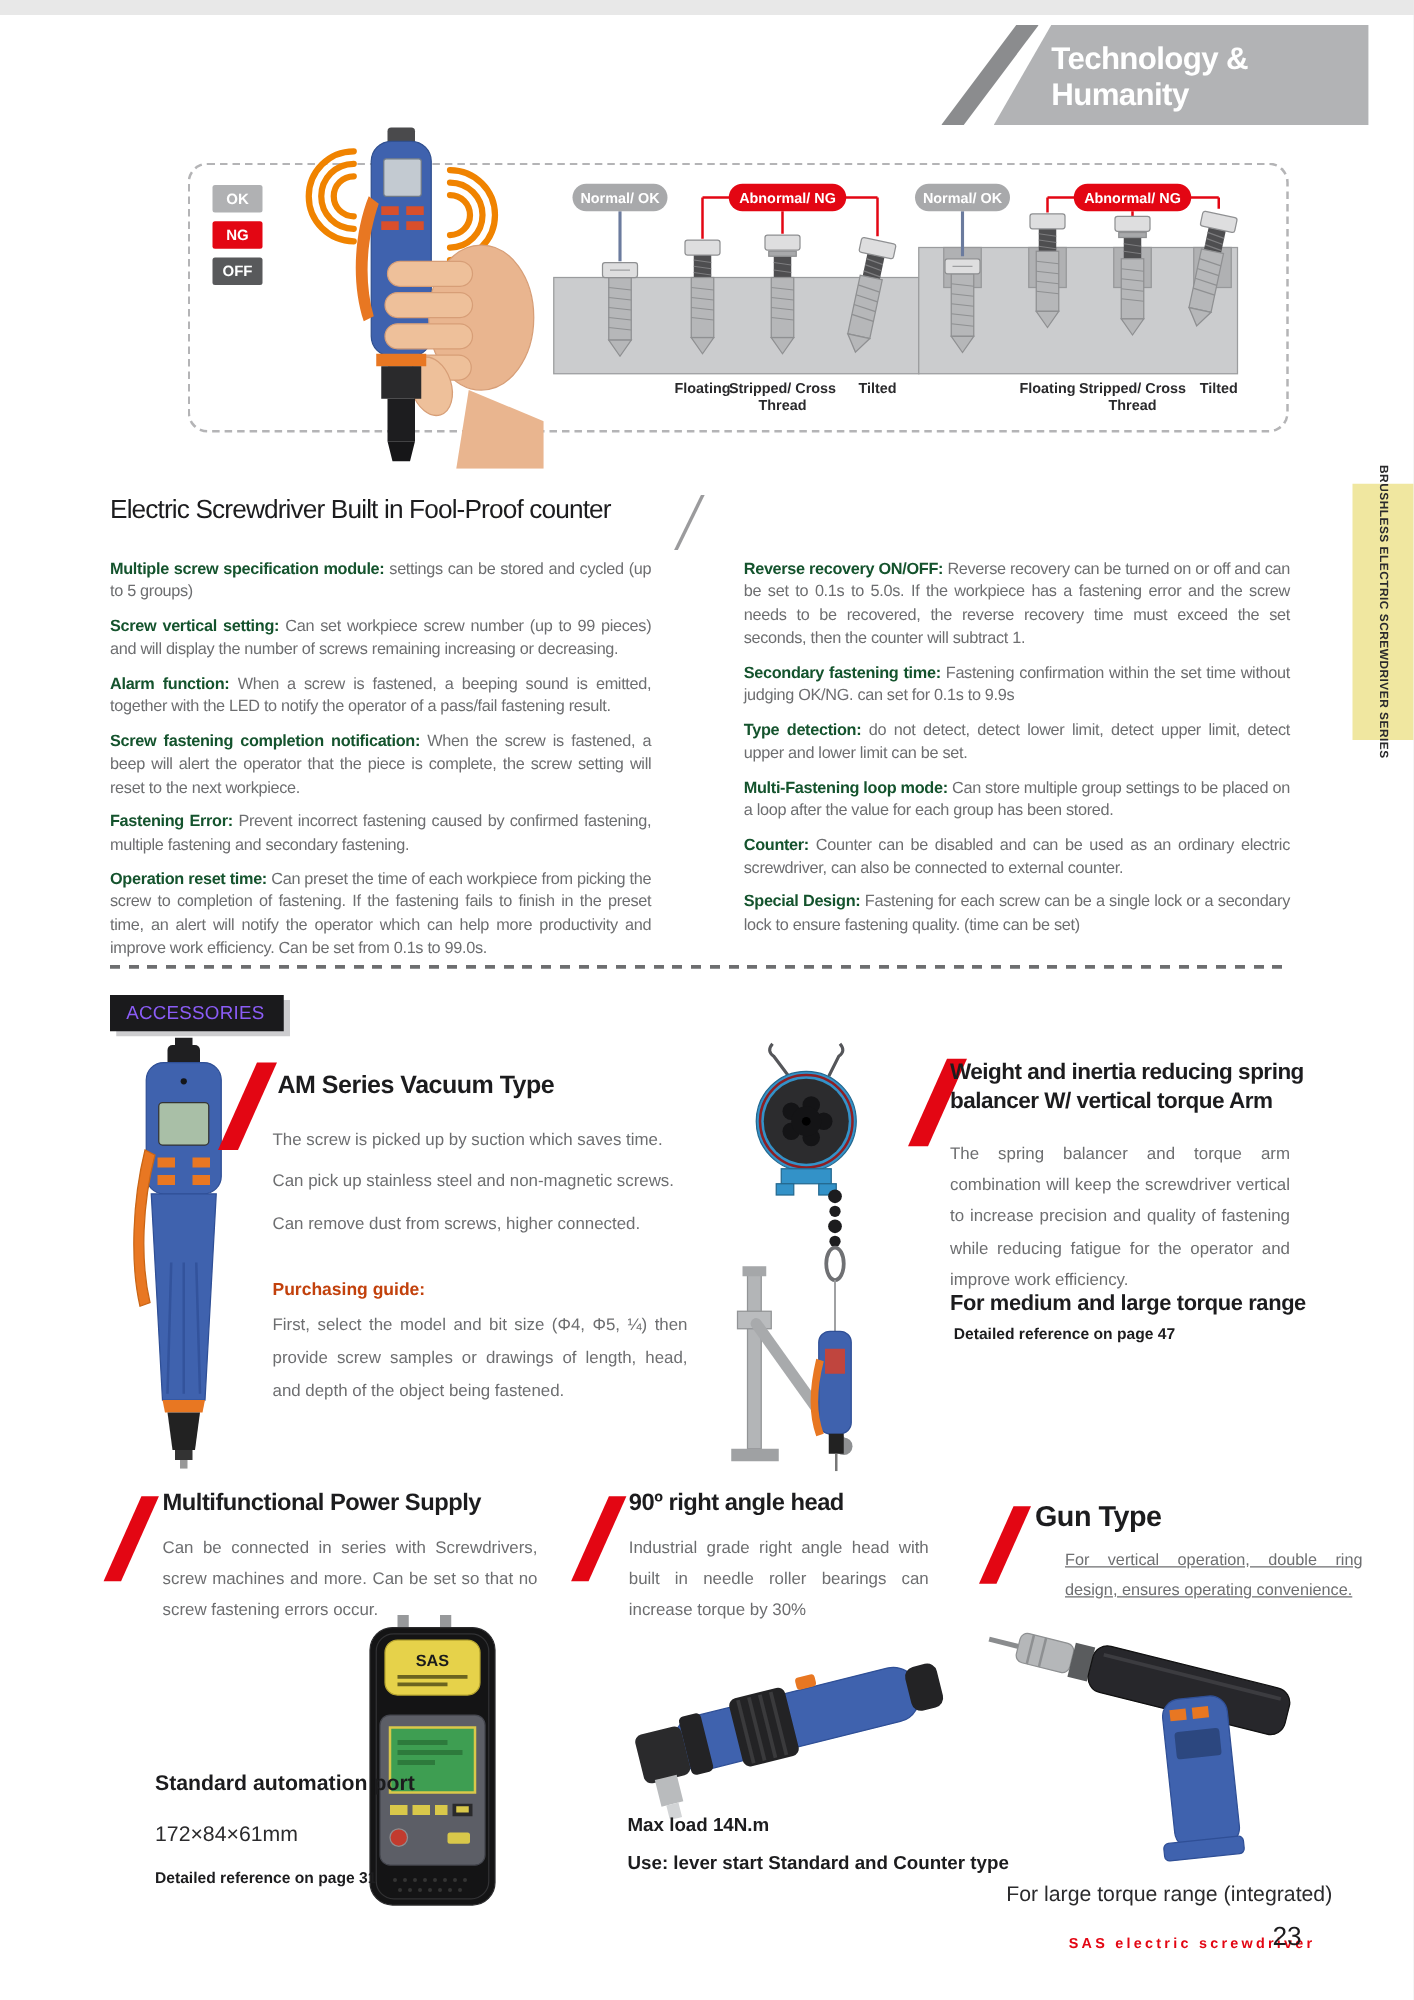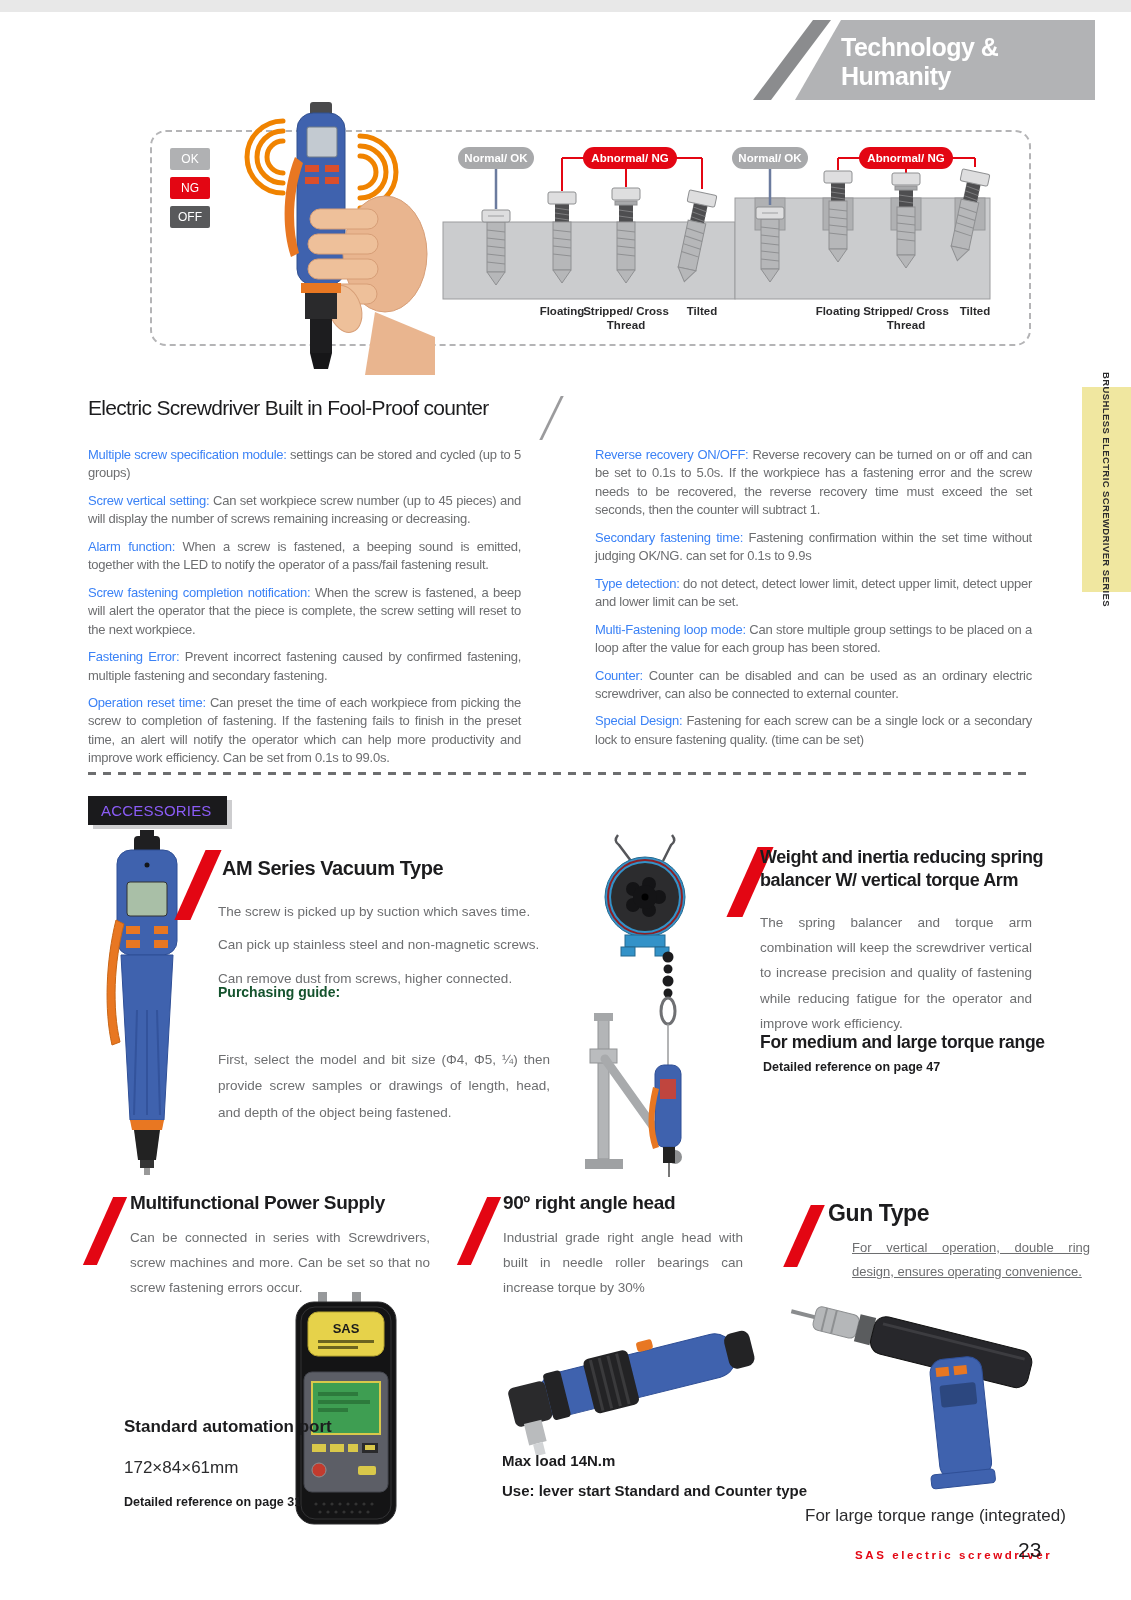--- a/index.html
+++ b/index.html
@@ -10,53 +10,53 @@
   
   .banner-stripe{left:753px;top:8px;width:78px;height:80px;background:#8b8c8e;
     clip-path:polygon(60px 0,78px 0,18px 80px,0 80px);}
   .banner-body{left:795px;top:8px;width:300px;height:80px;background:#b2b3b5;
     clip-path:polygon(46px 0,300px 0,300px 80px,0 80px);
     display:flex;align-items:flex-end;justify-content:center;padding:0 10px 9px 46px;box-sizing:border-box;}
   .banner-body span{color:#fff;font-size:25px;font-weight:bold;letter-spacing:-0.5px;}
 
   
   .dashed-box{left:150px;top:118px;width:877px;height:212px;border:2px dashed #b4b4b6;border-radius:16px;}
-  .status{width:40px;height:22px;color:#fff;font-size:12px;font-weight:normal;
+  .status{width:40px;height:22px;color:#fff;font-size:12px;font-weight:bold;
     display:flex;align-items:center;justify-content:center;border-radius:2px;text-align:right;}
   .st-ok{left:170px;top:136px;background:#b0b1b3;}
   .st-ng{left:170px;top:165px;background:#e30613;}
   .st-off{left:170px;top:194px;background:#58595b;}
 
   .fault-label{top:292px;width:92px;margin-left:-46px;text-align:center;
     font-size:11.5px;font-weight:bold;color:#2a2a2c;line-height:1.25;}
 
   
   .main-title{left:88px;top:384px;font-size:21px;font-weight:normal;color:#1c1c1e;letter-spacing:-0.7px;}
   .title-slash{left:550px;top:384px;width:3px;height:44px;background:#9b9b9d;transform:skewX(-26deg);}
   .col{font-size:13px;letter-spacing:-0.25px;color:#6d6e70;text-align:justify;line-height:1.42;}
   .col-left{left:88px;top:434px;width:433px;}
   .col-right{left:595px;top:434px;width:437px;}
   .feat{margin:0 0 9px 0;}
-  .term{color:#3b82f6;font-weight:normal;}
+  .term{color:#14532d;font-weight:bold;}
 
   .dash-divider{left:88px;top:760px;width:941px;height:3px;
     background:repeating-linear-gradient(90deg,#6d6e70 0 8px,transparent 8px 15px);}
 
   
   .acc-label{left:88px;top:784px;background:#1a1a1c;color:#8b5cf6;font-size:15px;font-weight:normal;
     padding:6px 15px 6px 13px;box-shadow:5px 4px 0 #cdcdcf;letter-spacing:0.2px;}
 
   .slash{background:#e30613;transform:skewX(-24deg);}
   .sec-title{font-weight:bold;color:#1c1c1e;letter-spacing:-0.4px;}
   .gray-txt{color:#6d6e70;}
 
   .am-title{left:222px;top:845px;font-size:20px;}
   .am-lines{left:218px;top:890px;width:340px;font-size:13.5px;line-height:1.5;}
   .am-lines div{margin-bottom:13px;}
-  .guide-label{left:218px;top:972px;font-size:14px;font-weight:bold;color:#14532d;}
+  .guide-label{left:218px;top:1011px;font-size:14px;font-weight:bold;color:#c2410c;}
   .guide-text{left:218px;top:1035px;width:332px;font-size:13.5px;line-height:1.95;text-align:justify;}
 
   .bal-title{left:760px;top:834px;width:322px;font-size:18px;line-height:1.3;}
   .bal-desc{left:760px;top:898px;width:272px;font-size:13.5px;line-height:1.87;text-align:justify;}
   .bal-range{left:760px;top:1020px;font-size:17.5px;font-weight:600;color:#1c1c1e;letter-spacing:-0.3px;}
   .bal-ref{left:763px;top:1048px;font-size:12.5px;font-weight:bold;color:#1c1c1e;}
 
   .ps-title{left:130px;top:1180px;font-size:19px;}
   .ps-desc{left:130px;top:1214px;width:300px;font-size:13.5px;line-height:1.85;text-align:justify;}
   .ps-port{left:124px;top:1405px;font-size:17px;font-weight:bold;color:#1c1c1e;}
@@ -239,21 +239,21 @@
   <div class="abs fault-label" style="left:702px">Tilted</div>
   <div class="abs fault-label" style="left:838px">Floating</div>
   <div class="abs fault-label" style="left:906px">Stripped/ Cross Thread</div>
   <div class="abs fault-label" style="left:975px">Tilted</div>
 
   <div class="abs main-title">Electric Screwdriver Built in Fool-Proof counter</div>
   <div class="abs title-slash"></div>
 
   <div class="abs col col-left">
     <p class="feat"><span class="term">Multiple screw specification module:</span> <span>settings can be stored and cycled (up to 5 groups)</span></p>
-    <p class="feat"><span class="term">Screw vertical setting:</span> <span>Can set workpiece screw number (up to 45 pieces) and will display the number of screws remaining increasing or decreasing.</span></p>
+    <p class="feat"><span class="term">Screw vertical setting:</span> <span>Can set workpiece screw number (up to 99 pieces) and will display the number of screws remaining increasing or decreasing.</span></p>
     <p class="feat"><span class="term">Alarm function:</span> <span>When a screw is fastened, a beeping sound is emitted, together with the LED to notify the operator of a pass/fail fastening result.</span></p>
     <p class="feat"><span class="term">Screw fastening completion notification:</span> <span>When the screw is fastened, a beep will alert the operator that the piece is complete, the screw setting will reset to the next workpiece.</span></p>
     <p class="feat"><span class="term">Fastening Error:</span> <span>Prevent incorrect fastening caused by confirmed fastening, multiple fastening and secondary fastening.</span></p>
     <p class="feat"><span class="term">Operation reset time:</span> <span>Can preset the time of each workpiece from picking the screw to completion of fastening. If the fastening fails to finish in the preset time, an alert will notify the operator which can help more productivity and improve work efficiency. Can be set from 0.1s to 99.0s.</span></p>
   </div>
   <div class="abs col col-right">
     <p class="feat"><span class="term">Reverse recovery ON/OFF:</span> <span>Reverse recovery can be turned on or off and can be set to 0.1s to 5.0s. If the workpiece has a fastening error and the screw needs to be recovered, the reverse recovery time must exceed the set seconds, then the counter will subtract 1.</span></p>
     <p class="feat"><span class="term">Secondary fastening time:</span> <span>Fastening confirmation within the set time without judging OK/NG. can set for 0.1s to 9.9s</span></p>
     <p class="feat"><span class="term">Type detection:</span> <span>do not detect, detect lower limit, detect upper limit, detect upper and lower limit can be set.</span></p>
     <p class="feat"><span class="term">Multi-Fastening loop mode:</span> <span>Can store multiple group settings to be placed on a loop after the value for each group has been stored.</span></p>

